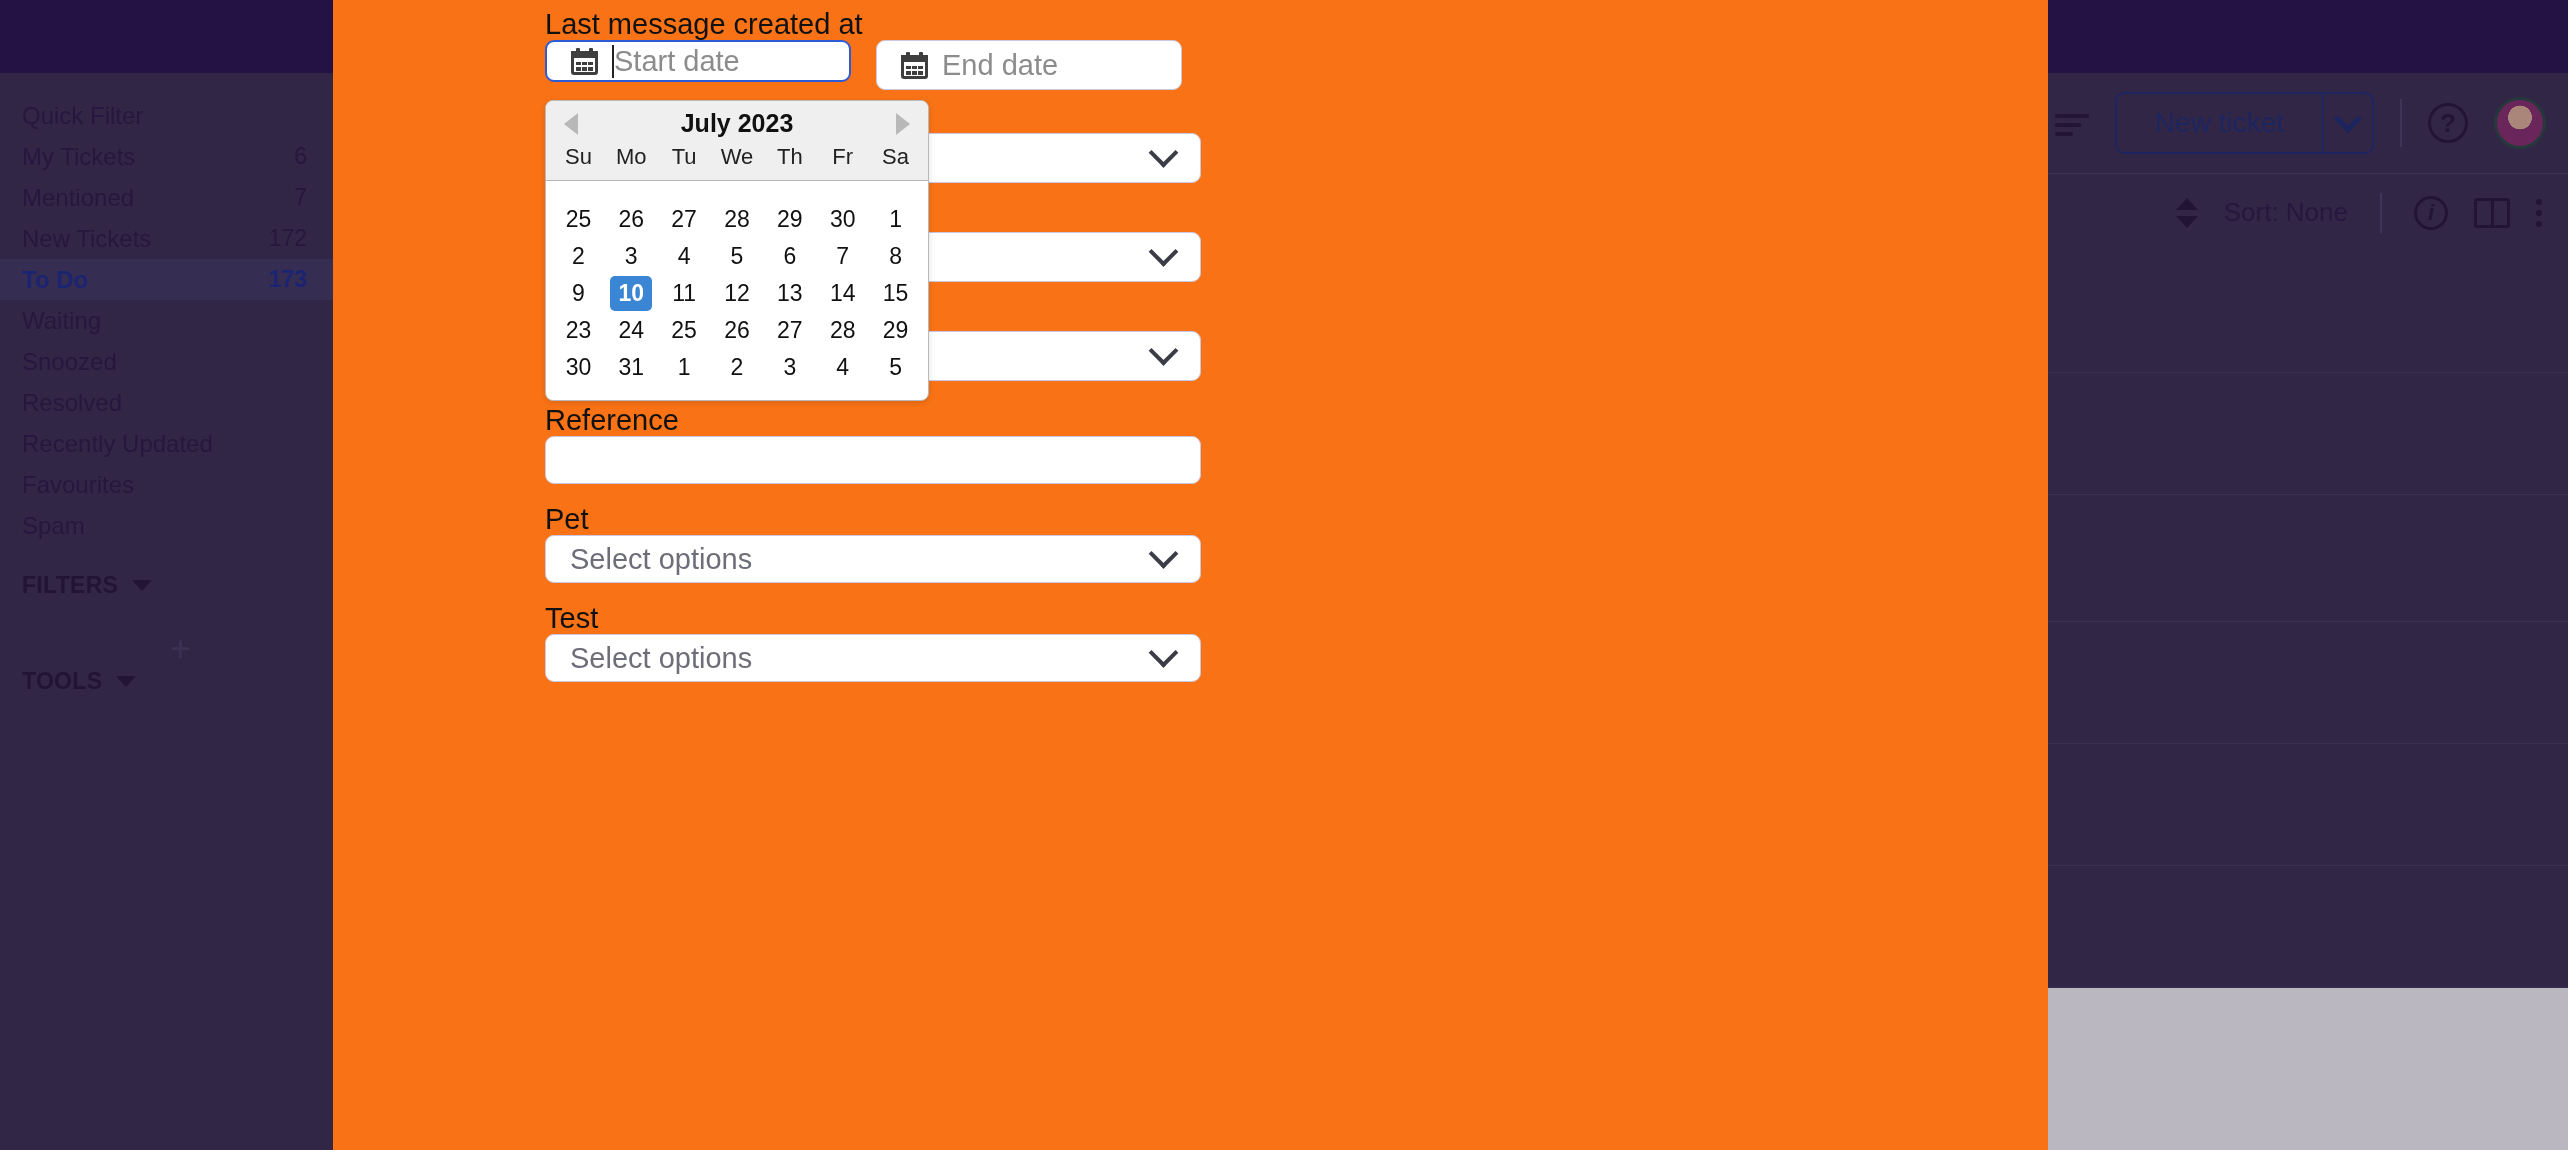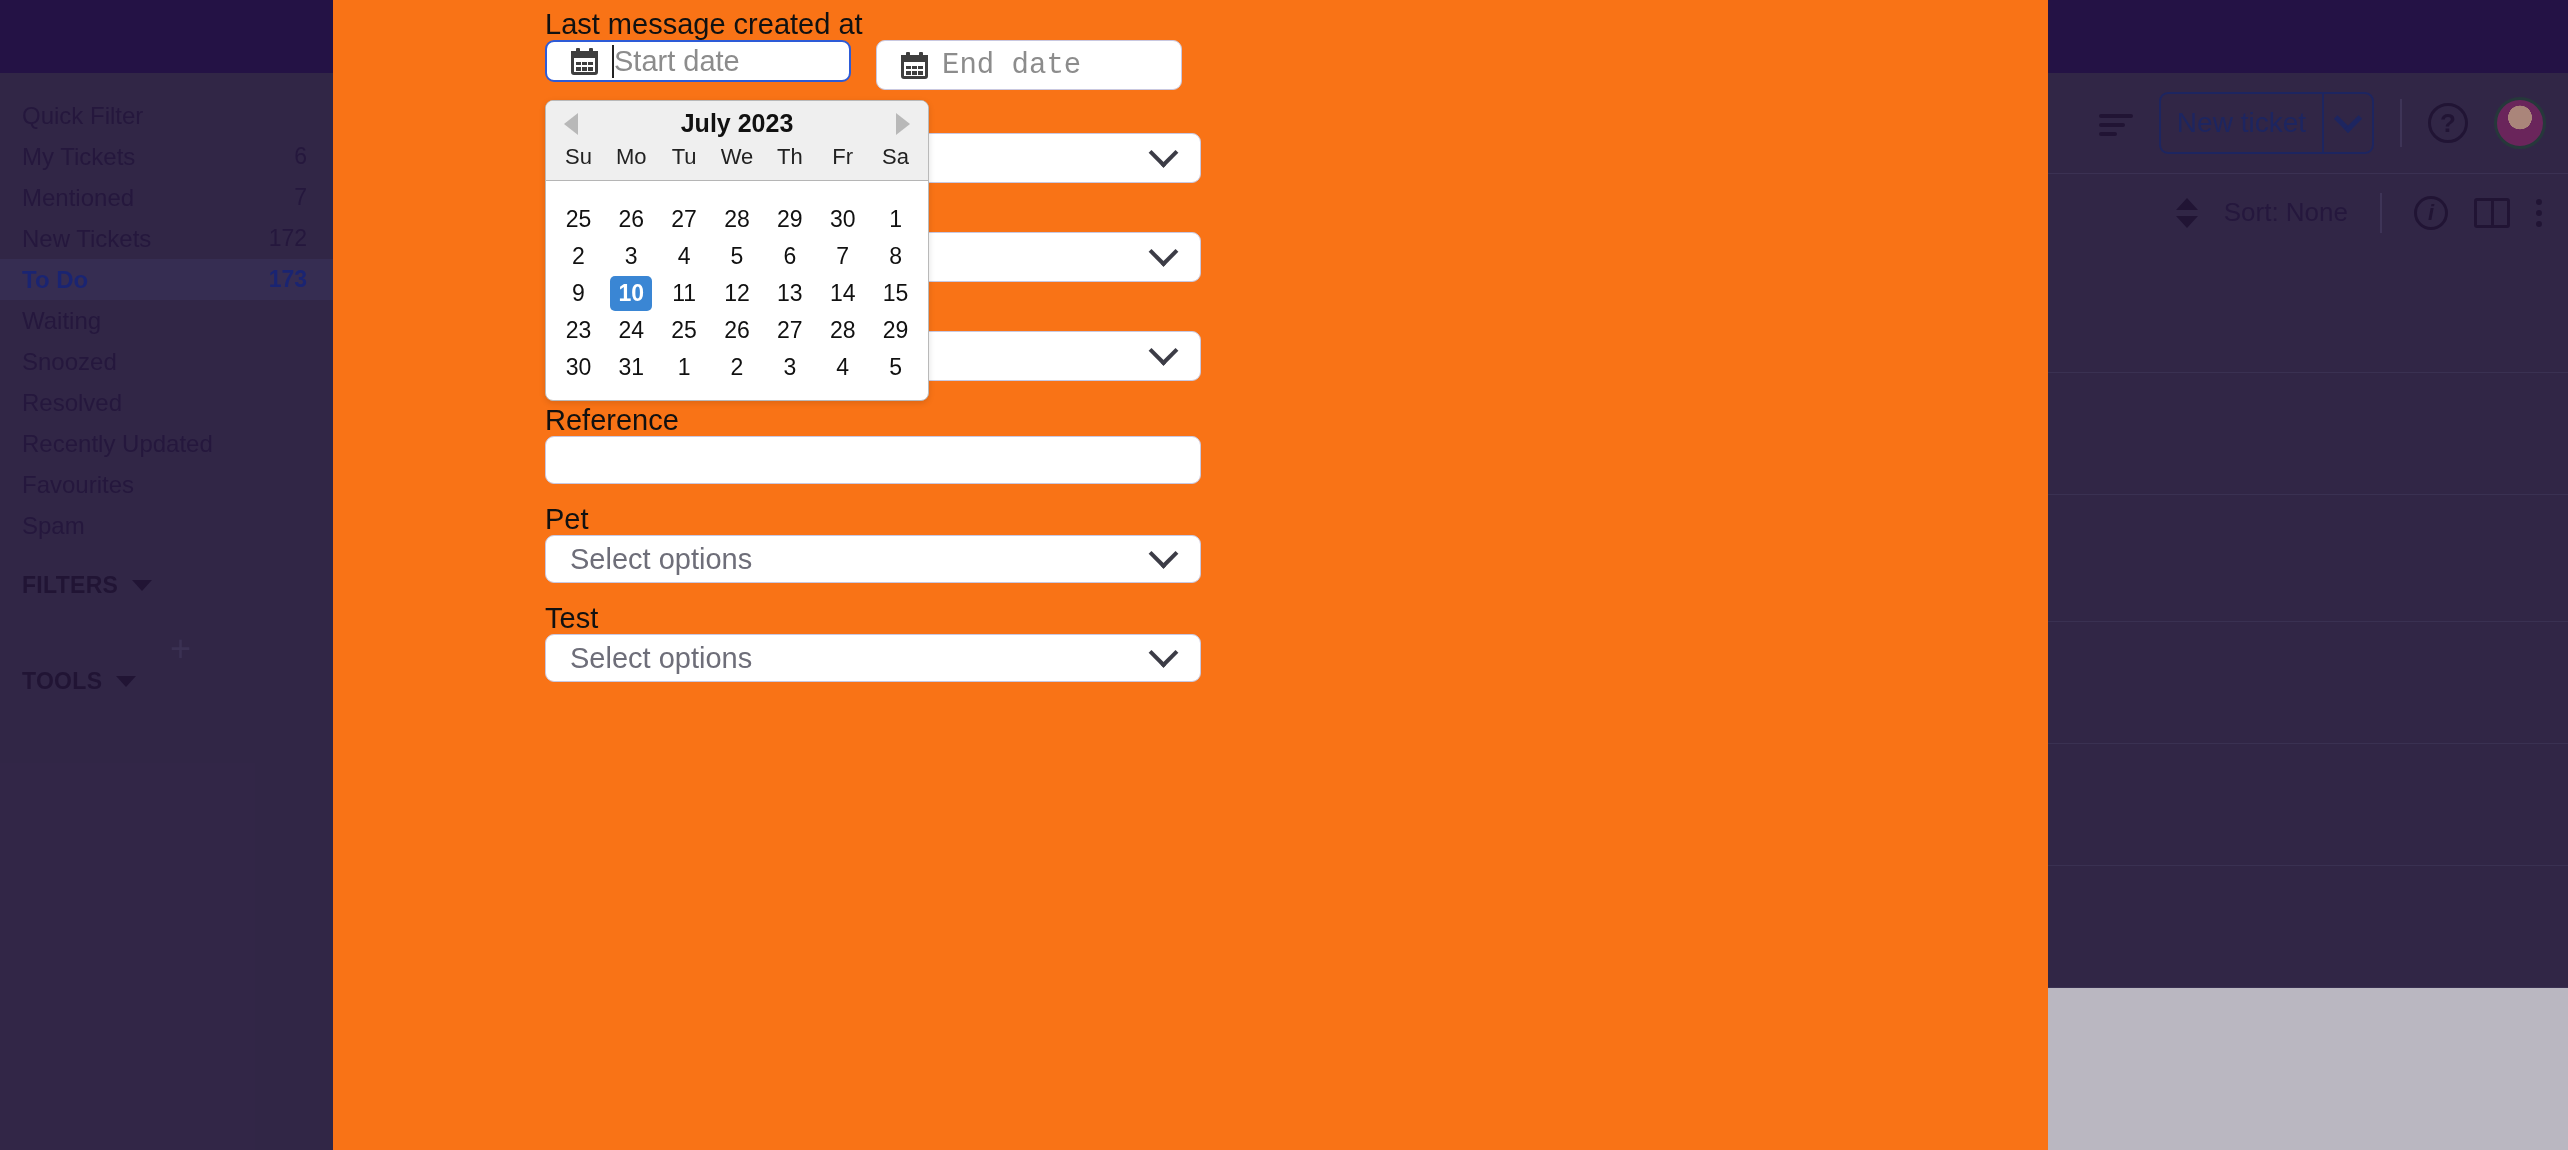--- a/index.html
+++ b/index.html
@@ -61,21 +61,21 @@
     position: absolute; left: 0; height: 4px; background: #241636; border-radius: 2px;
   }
   .hdr-icon-lines i:nth-child(1) { top: 2px; width: 34px; }
   .hdr-icon-lines i:nth-child(2) { top: 11px; width: 26px; }
   .hdr-icon-lines i:nth-child(3) { top: 20px; width: 18px; }
   .newticket {
     display: flex; align-items: stretch; height: 62px;
     border: 2px solid #1f2e74; border-radius: 9px; overflow: hidden;
   }
   .newticket .lbl {
-    display: flex; align-items: center; padding: 0 16px;
+    display: flex; align-items: center; padding: 0 38px;
     font-size: 28px; color: #1f2e74;
   }
   .newticket .divx { width: 2px; background: #1f2e74; }
   .newticket .arrow {
     display: flex; align-items: center; justify-content: center; width: 48px;
   }
   .chev-dark { width: 20px; height: 20px; border-right: 5px solid #1f2e74;
                border-bottom: 5px solid #1f2e74; transform: rotate(45deg) translate(-3px,-3px); }
   .vdiv { width: 2px; height: 48px; background: #4e4468; }
   .qmark {
@@ -365,21 +365,21 @@
               <i></i>
               <i></i>
               <i></i>
               <i></i>
             </span>
         </span>
         <span class="caret-bar"></span>
         <span class="ph" style="margin-left:0">Start date</span>
       </div>
 
-      <div class="fld-box" style="left:543px; top:40px; width:306px; height:50px;font-family:Liberation Mono, monospace;">
+      <div class="fld-box" style="left:543px; top:40px; width:306px; height:50px;">
         <span class="cal-ic">
           <span class="nb a"></span>
             <span class="nb b"></span>
           <span class="fr"></span>
             <span class="tp"></span>
           <span class="dots">
               <i></i>
               <i></i>
               <i></i>
               <i></i>

